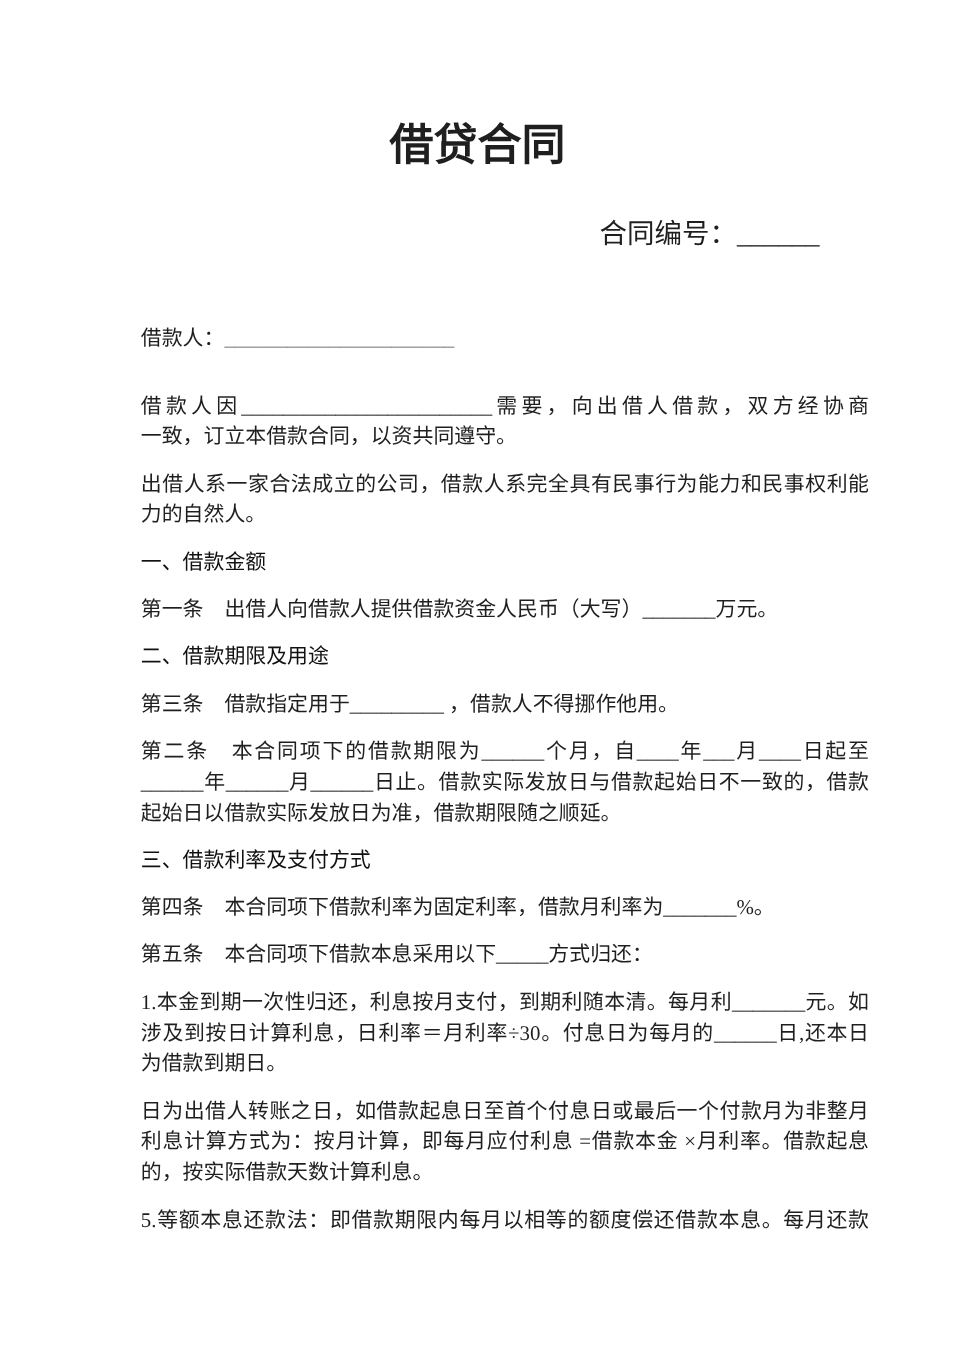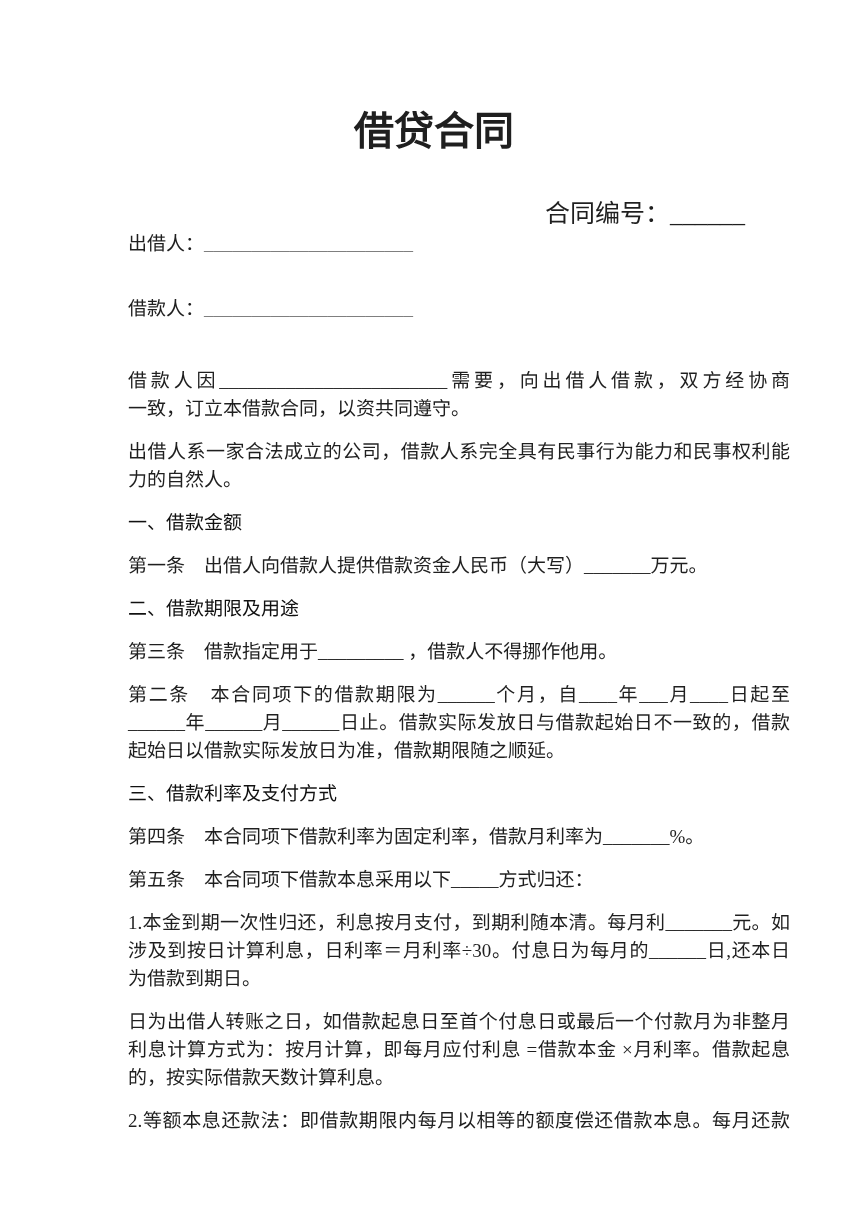--- a/index.html
+++ b/index.html
@@ -13,21 +13,21 @@
   }
   .contract-no{position:absolute;top:200px;left:545px;font-size:25px;line-height:28px;}
   .party-line{position:absolute;left:128px;font-size:19px;line-height:28px;}
   .lender{top:230px;}
   .borrower{top:295px;}
   .blank{color:#7a7a7a;letter-spacing:0;}
   .flow{
     position:absolute;top:356px;left:128px;width:662px;
     font-size:19px;line-height:28px;
   }
-  .para{margin:11px 0 15px 0;}
+  .para{margin:0 0 15px 0;}
   .sec-heading{
     font-family:"Liberation Sans","DejaVu Sans",sans-serif;
     font-size:19px;font-weight:normal;margin:0 0 15px 0;line-height:28px;color:#111;
   }
   .line{white-space:nowrap;}
   .line.j{
     white-space:normal;
     text-align:justify;
     text-align-last:justify;
     text-justify:inter-character;
@@ -35,21 +35,20 @@
 </style>
 </head>
 <body>
 
 <div class="page">
 
   <div class="title">借贷合同</div>
 
   <div class="contract-no">合同编号：______</div>
 
-  <div class="party-line lender"><span>出借人：</span><span class="blank">______________________</span></div>
 
   <div class="party-line borrower"><span>借款人：</span><span class="blank">______________________</span></div>
 
   <div class="flow">
 
     <div class="para">
       <div class="line j">借款人因________________________需要，向出借人借款，双方经协商</div>
       <div class="line">一致，订立本借款合同，以资共同遵守。</div>
     </div>
 
@@ -92,17 +91,17 @@
       <div class="line">为借款到期日。</div>
     </div>
 
     <div class="para">
       <div class="line j">日为出借人转账之日，如借款起息日至首个付息日或最后一个付款月为非整月</div>
       <div class="line j">利息计算方式为：按月计算，即每月应付利息 =借款本金 ×月利率。借款起息</div>
       <div class="line">的，按实际借款天数计算利息。</div>
     </div>
 
     <div class="para">
-      <div class="line j">2.等额本息还款法：即借款期限内每月以相等的额度偿还借款本息。每月还款</div>
+      <div class="line j">5.等额本息还款法：即借款期限内每月以相等的额度偿还借款本息。每月还款</div>
     </div>
 
   </div>
 </div>
 
 </body></html>

